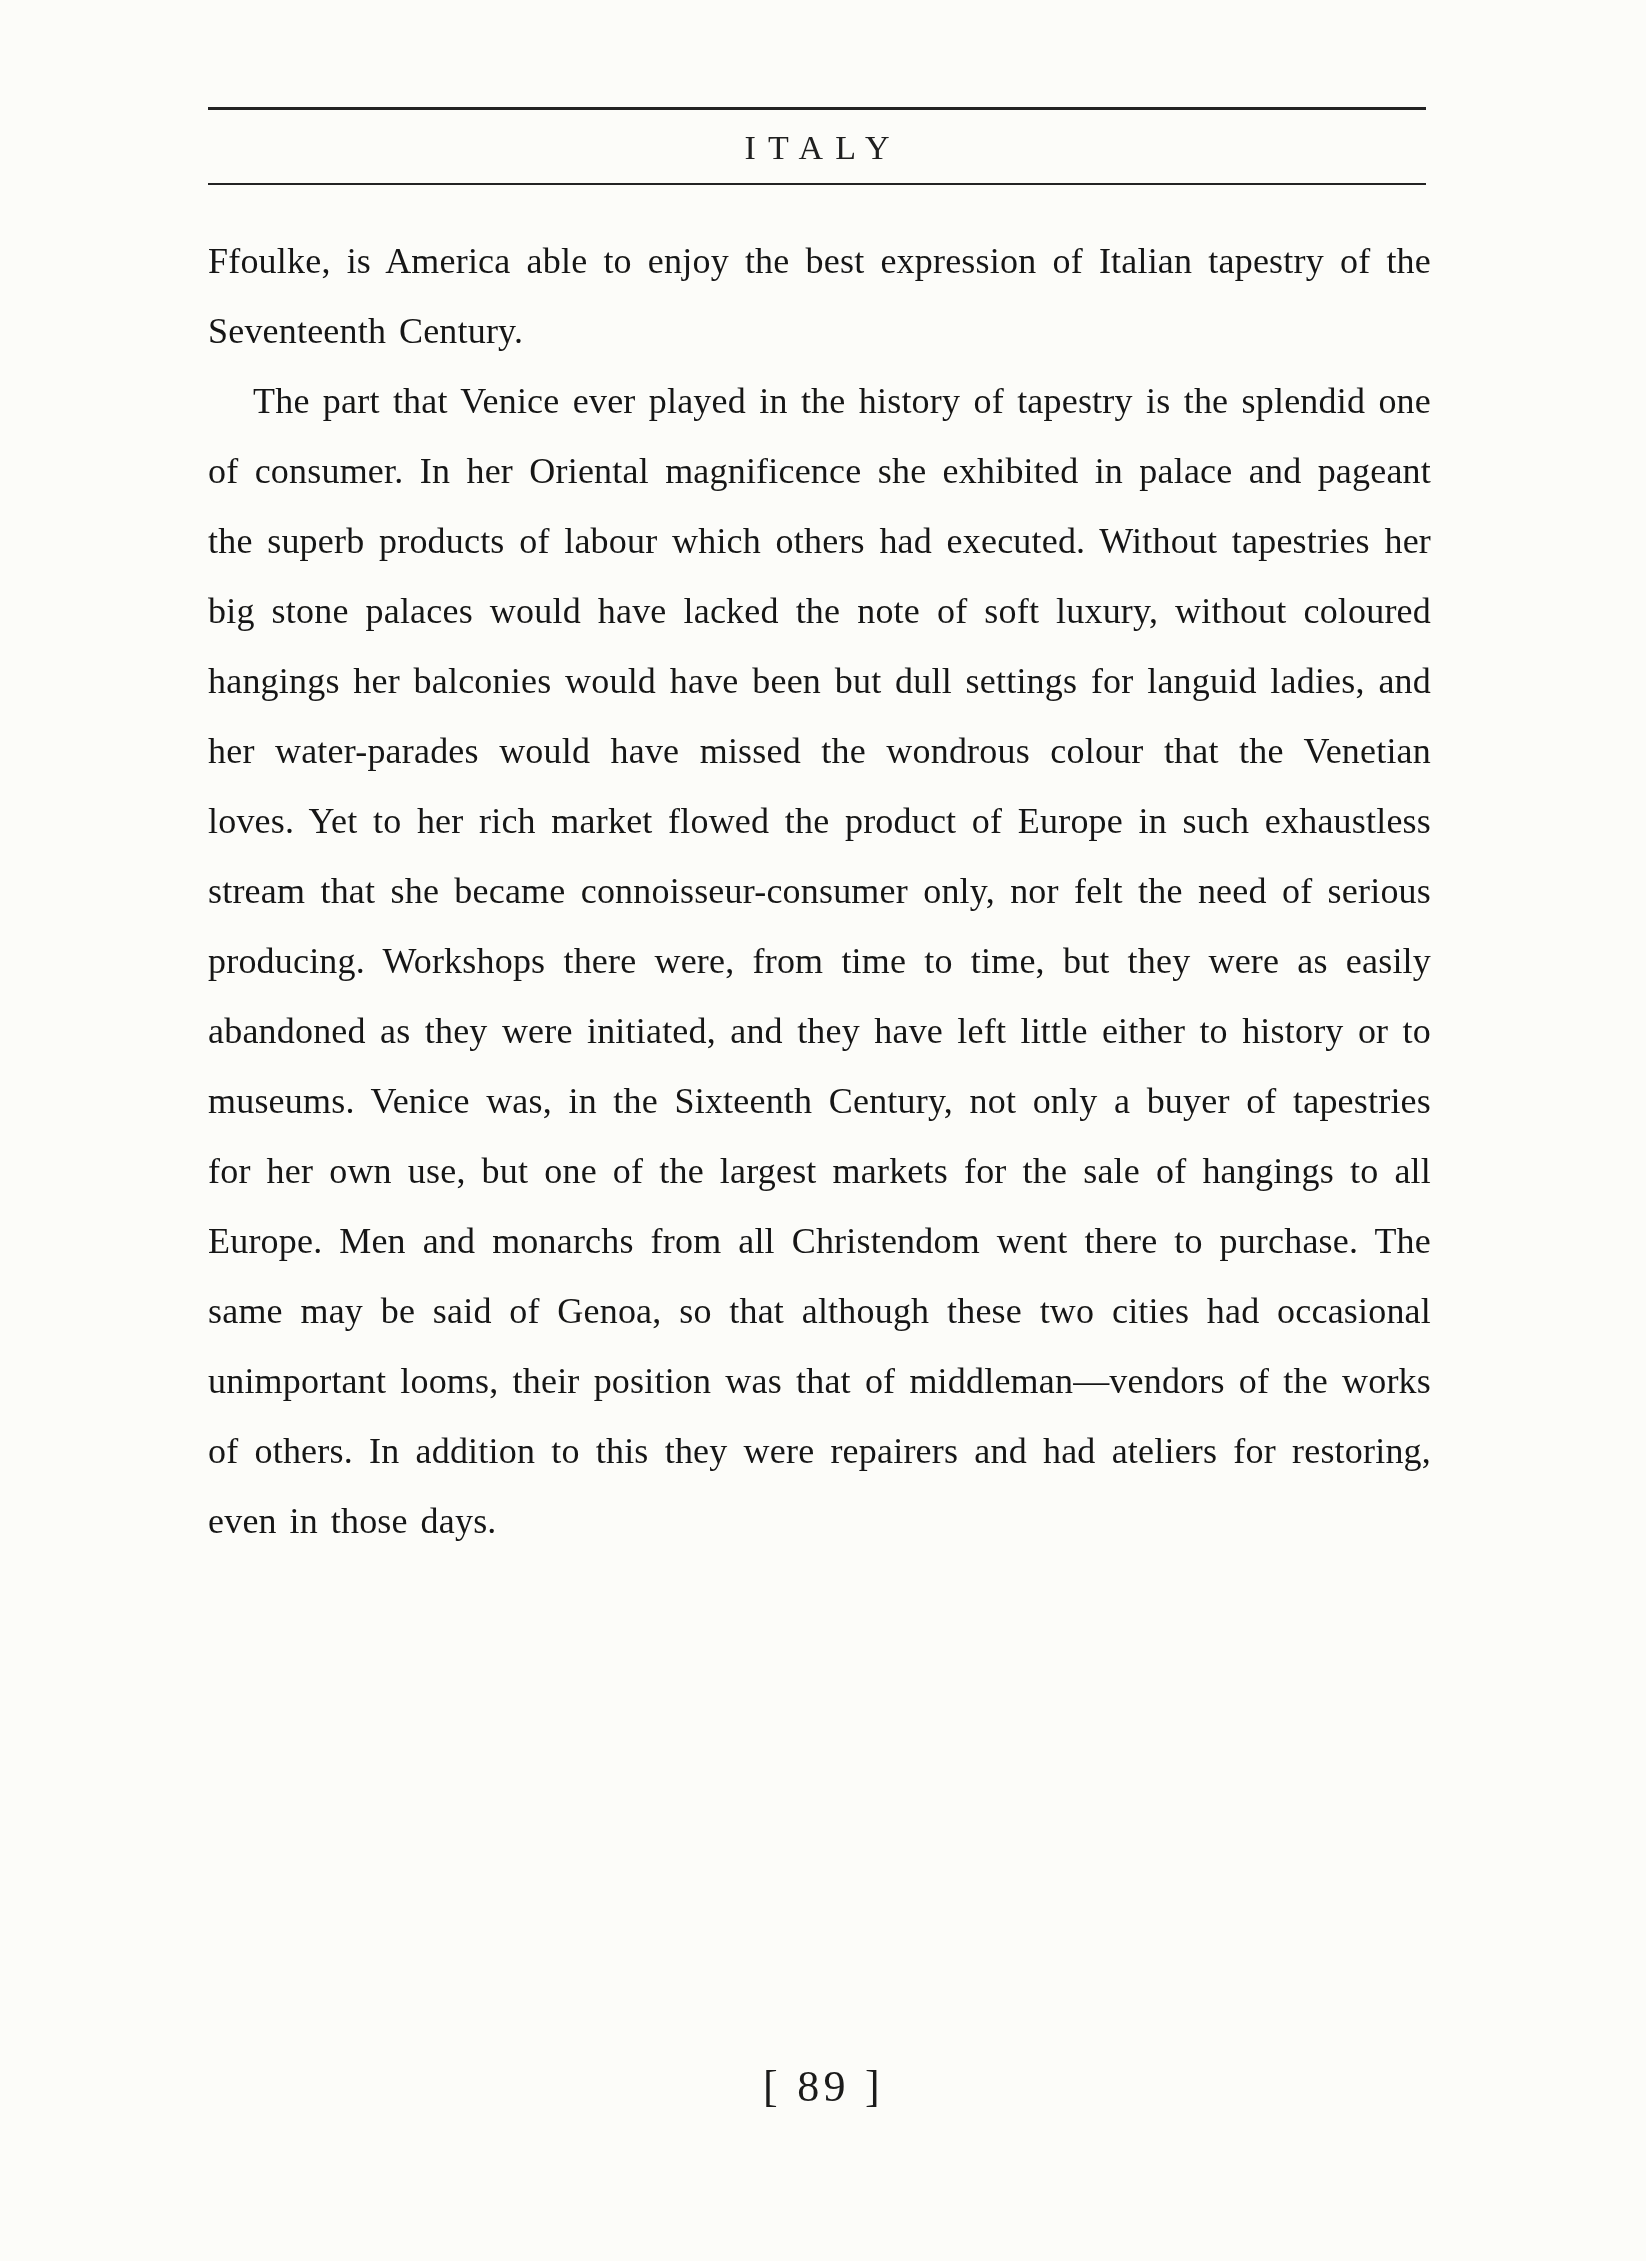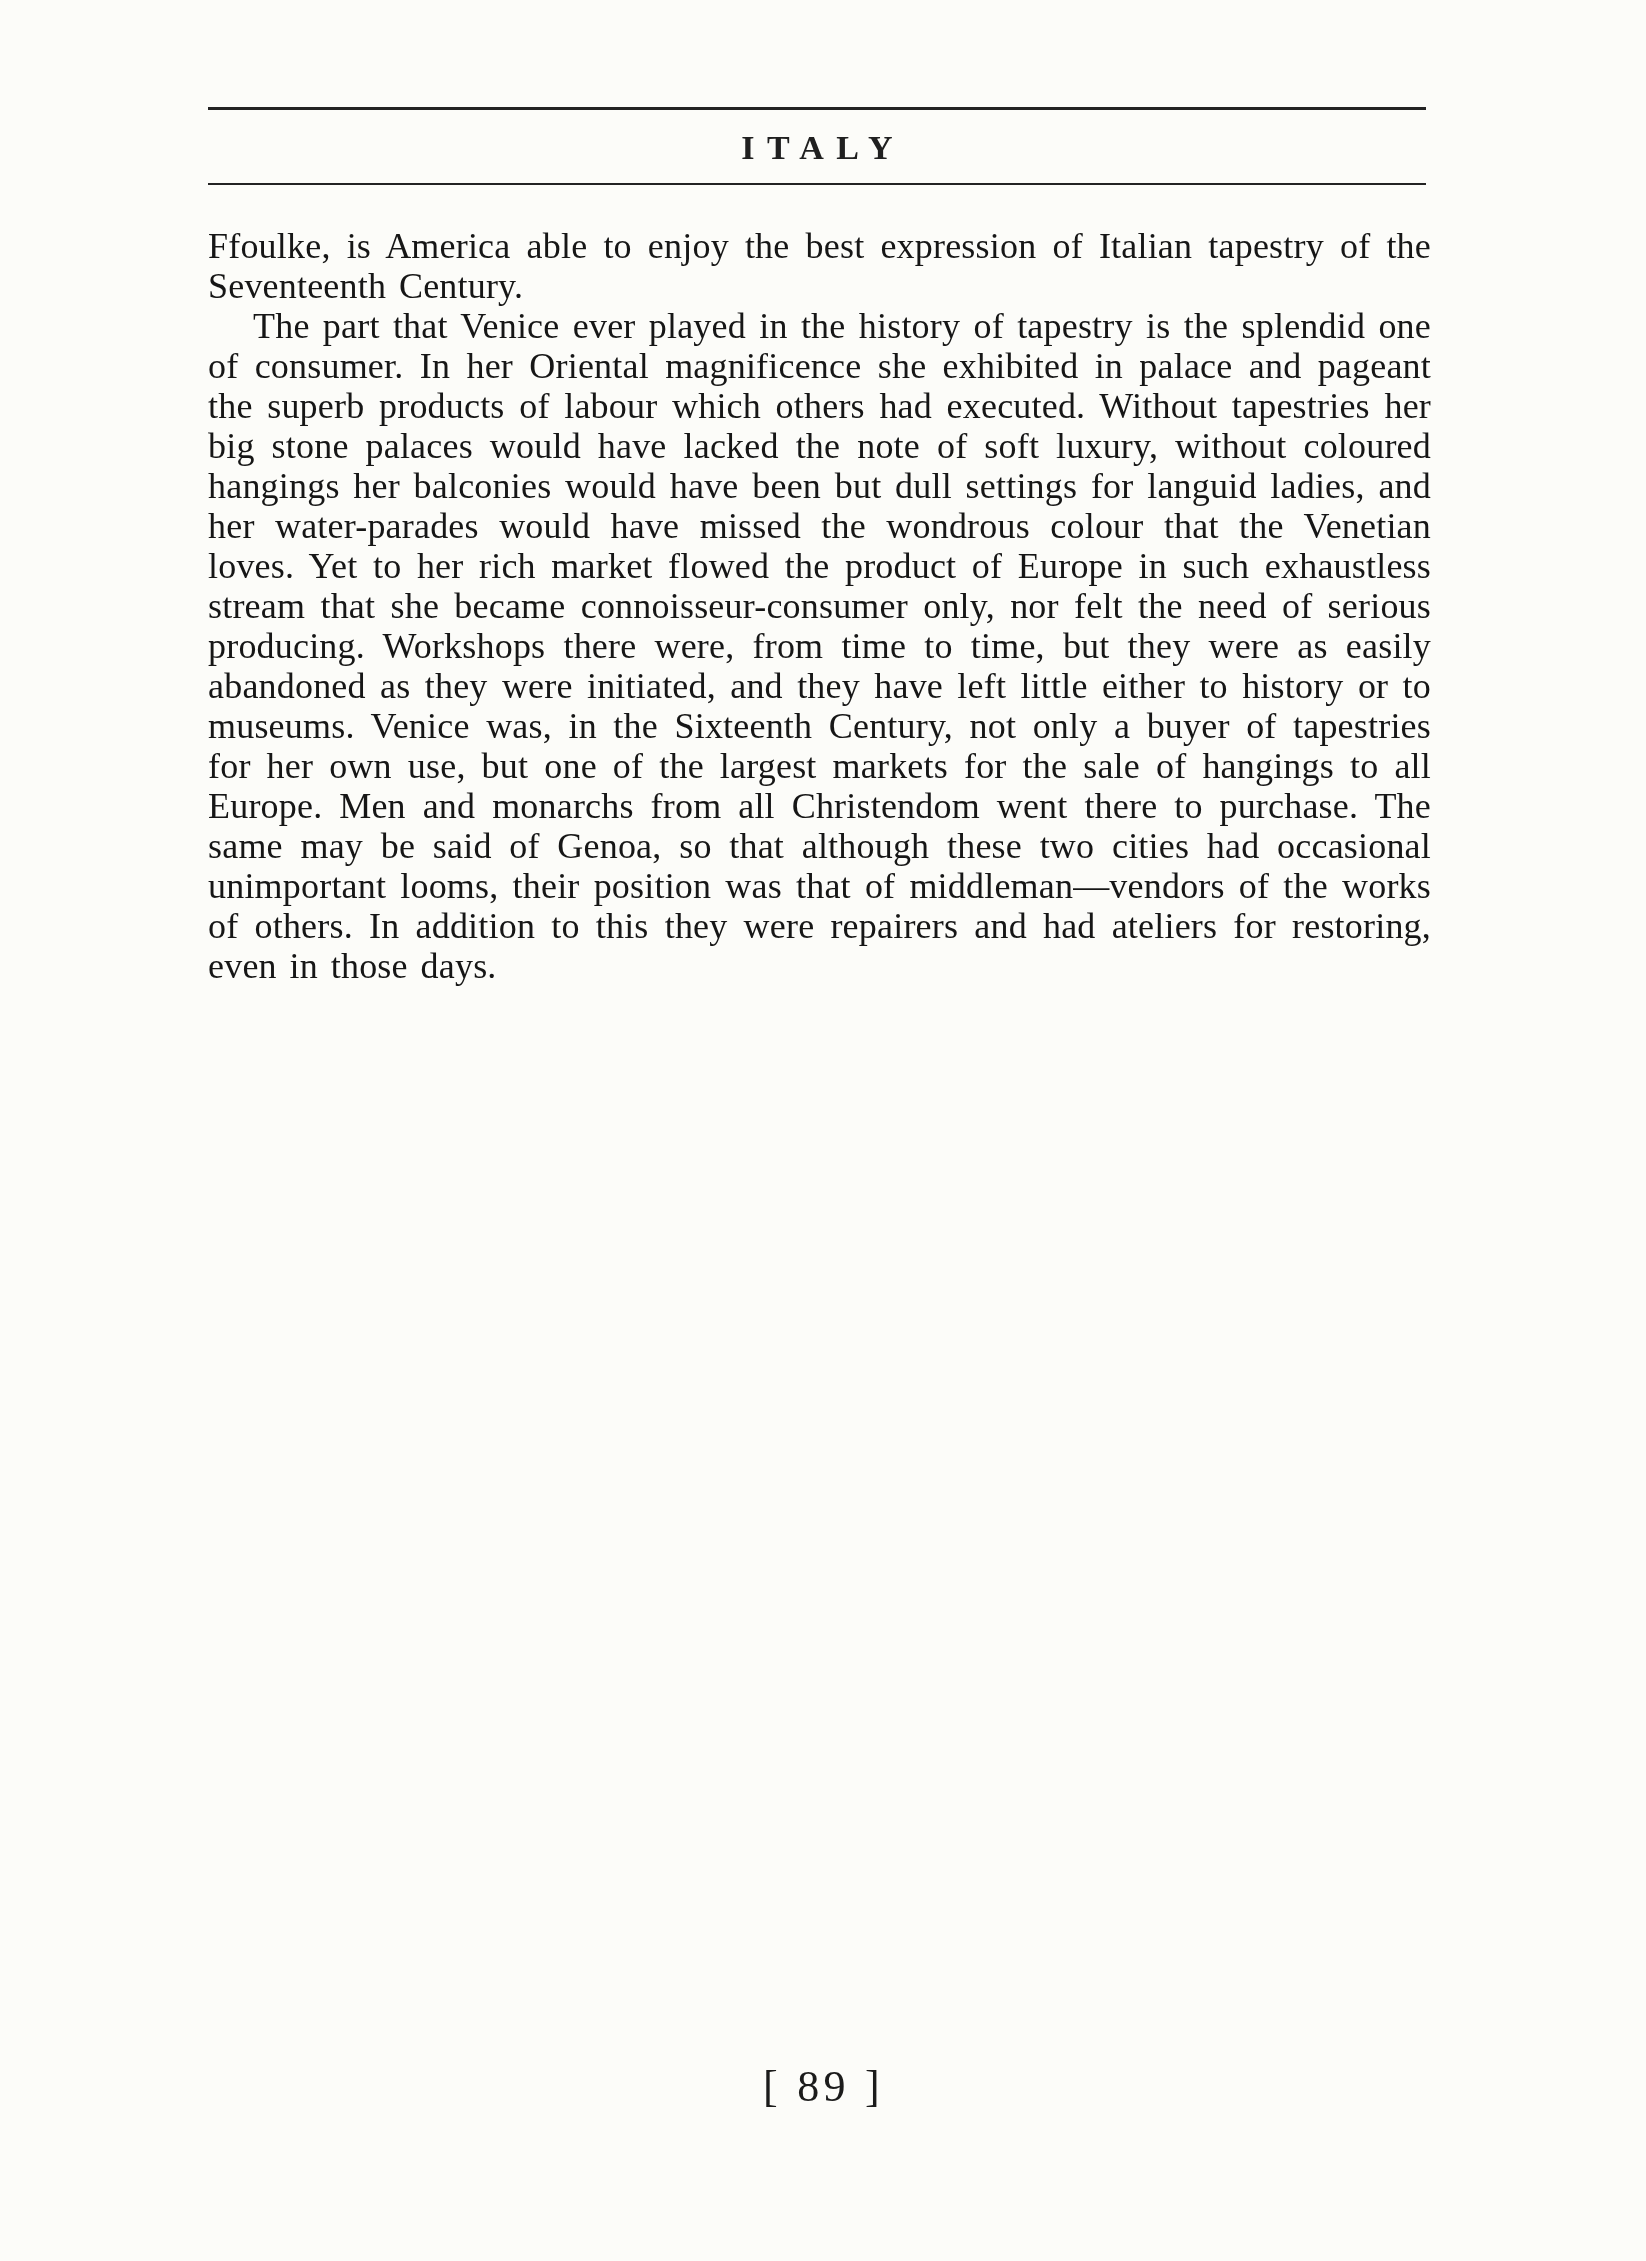--- a/index.html
+++ b/index.html
@@ -18,21 +18,20 @@
     font-family: "Liberation Serif", "DejaVu Serif", serif;
     overflow: hidden;
   }
 
   
   .header {
     position: absolute;
     top: 107px;
     left: 208px;
     width: 1218px;
-    font-weight: bold;
   }
 
   .rule {
     width: 100%;
     height: 0;
     border-top: 3.6px solid #232323;
   }
 
   .rule.thin {
     border-top-width: 2.9px;
@@ -47,21 +46,21 @@
     text-indent: 12.3px; 
   }
 
   
   .body-text {
     position: absolute;
     top: 226px;
     left: 208px;
     width: 1223px;
     font-size: 36px;
-    line-height: 40px;
+    line-height: 70px;
     text-align: justify;
     color: #161616;
     word-spacing: 3.6px;
     letter-spacing: 0.2px;
   }
 
   .para {
     text-indent: 45px;
   }
 

